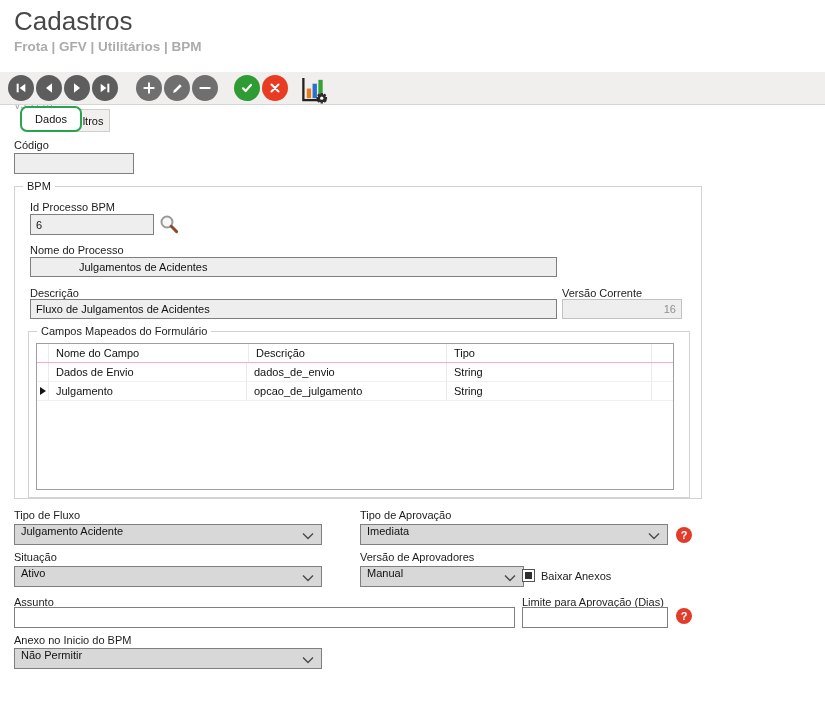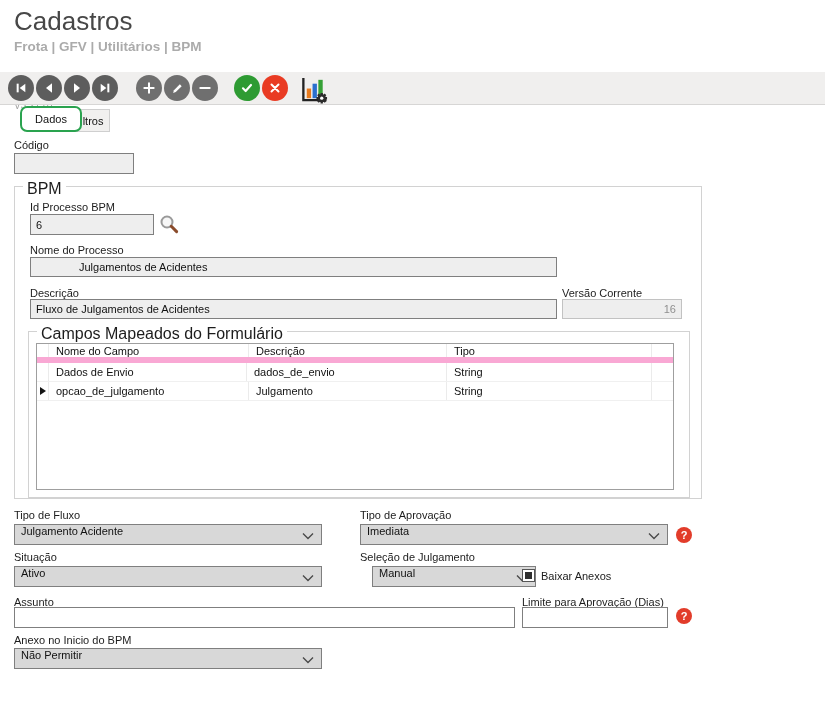--- a/index.html
+++ b/index.html
@@ -41,31 +41,31 @@
   .inp.white { background:#ffffff; }
   .inp.lite  { border-color:#c2c2c2; color:#8f8f8f; text-align:right; }
 
   .dd { position:absolute; height:21px; background:#d8d8d8; border:1px solid #7f7f7f;
         font-size:11px; color:#111; display:flex; align-items:center;
         padding:0 22px 8px 6px; cursor:pointer; }
   .dd svg { position:absolute; right:7px; top:7px; }
 
   .grp { position:absolute; border:1px solid #d2d2d2; background:transparent; }
   .grp > .legend { position:absolute; top:-7px; left:8px; background:#ffffff;
-                   padding:0 4px; font-size:16px; color:#1c1c1c; white-space:nowrap; }
+                   padding:0 4px; font-size:11px; color:#1c1c1c; white-space:nowrap; }
 
   
   .grid { position:absolute; background:#fff; border:1px solid #9f9f9f; }
   .g-row { display:flex; height:19px; align-items:stretch; }
   .g-row .g-gutter { width:12px; border-right:1px solid #ebebeb; position:relative; }
   .g-c { font-size:11px; color:#111; display:flex; align-items:center;
          padding-left:7px; border-right:1px solid #ebebeb; overflow:hidden; white-space:nowrap; }
   .c1 { width:200px; } .c2 { width:198px; } .c3 { width:205px; }
   .c4 { flex:1; border-right:none; }
-  .g-head { border-bottom:6px solid #f9a8d4; }
+  .g-head { border-bottom:1px solid #f9a8d4; }
   .g-body { border-bottom:1px solid #f0f0f0; cursor:pointer; }
   .rowmark { position:absolute; left:3px; top:5px; width:0; height:0;
              border-left:6px solid #141414; border-top:4.5px solid transparent;
              border-bottom:4.5px solid transparent; }
 
   .chk { position:absolute; width:13px; height:13px; border:1px solid #565656;
          background:#fff; display:flex; align-items:center; justify-content:center; cursor:pointer; }
   .chk .mark { width:7px; height:7px; background:#2f2f2f; }
 
   .help { position:absolute; width:16px; height:16px; border-radius:50%; background:#e23c2a;
@@ -190,22 +190,22 @@
       <div class="g-gutter"></div>
       <div class="g-c c2">Dados de Envio</div>
       <div class="g-c c1">dados_de_envio</div>
       <div class="g-c c3">String</div>
       <div class="g-c c4"></div>
     </div>
     <div class="g-row g-body">
       <div class="g-gutter">
         <span class="rowmark"></span>
       </div>
+      <div class="g-c c2">Julgamento</div>
       <div class="g-c c1">opcao_de_julgamento</div>
-      <div class="g-c c2">Julgamento</div>
       <div class="g-c c3">String</div>
       <div class="g-c c4"></div>
     </div>
   </div>
 
   <div class="lbl" style="left:14px; top:509px">Tipo de Fluxo</div>
   <div class="dd" style="left:14px; top:524px; width:308px">
     <span>Julgamento Acidente</span>
     <svg width="12" height="8" viewBox="0 0 12 8">
         <path d="M1 1.5 L6 6.5 L11 1.5" stroke="#4a4a4a" stroke-width="1.4" fill="none"></path>
@@ -222,22 +222,22 @@
   <div class="help" style="left:676px; top:527px">?</div>
 
   <div class="lbl" style="left:14px; top:551px">Situação</div>
   <div class="dd" style="left:14px; top:566px; width:308px">
     <span>Ativo</span>
     <svg width="12" height="8" viewBox="0 0 12 8">
         <path d="M1 1.5 L6 6.5 L11 1.5" stroke="#4a4a4a" stroke-width="1.4" fill="none"></path>
       </svg>
   </div>
 
-  <div class="lbl" style="left:360px; top:551px">Seleção de Julgamento</div>
-  <div class="dd" style="left:372px; top:566px; width:164px">
+  <div class="lbl" style="left:360px; top:551px">Versão de Aprovadores</div>
+  <div class="dd" style="left:360px; top:566px; width:164px">
     <span>Manual</span>
     <svg width="12" height="8" viewBox="0 0 12 8">
         <path d="M1 1.5 L6 6.5 L11 1.5" stroke="#4a4a4a" stroke-width="1.4" fill="none"></path>
       </svg>
   </div>
   <div class="chk" style="left:522px; top:569px">
     <span class="mark"></span>
   </div>
   <div class="lbl" style="left:541px; top:570px">Baixar Anexos</div>
 

